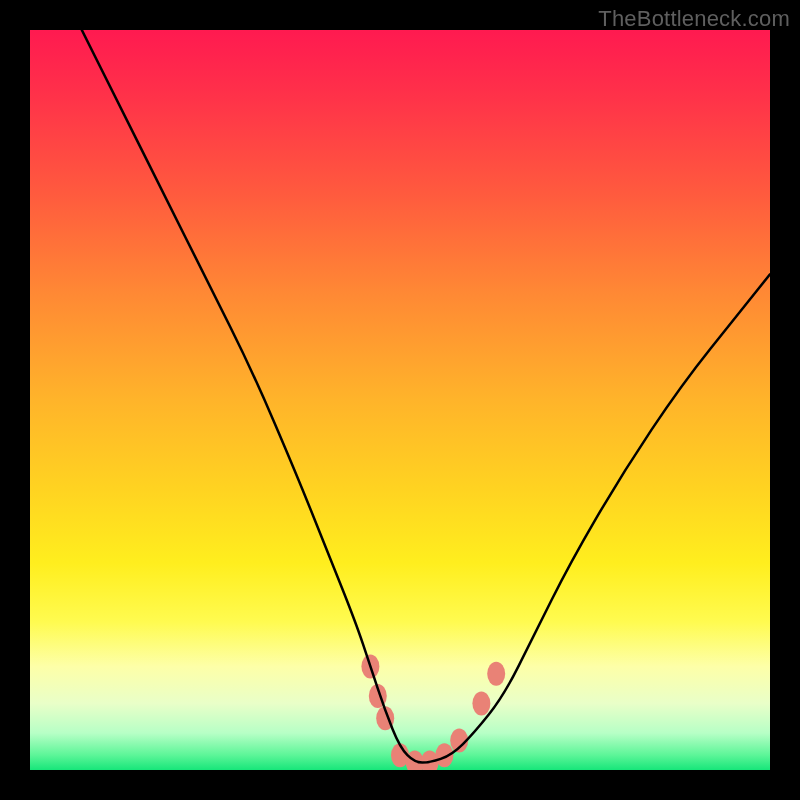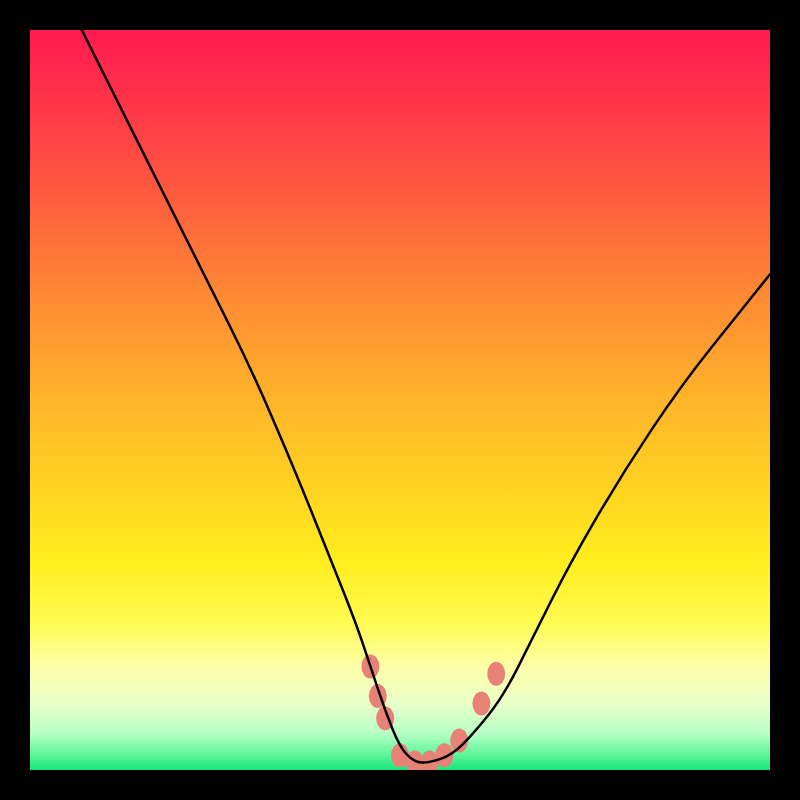--- a/index.html
+++ b/index.html
@@ -74,13 +74,14 @@
           <ellipse cx="384.8" cy="732.6" rx="9" ry="12" fill="#e98276"></ellipse>
           <ellipse cx="399.6" cy="732.6" rx="9" ry="12" fill="#e98276"></ellipse>
           <ellipse cx="414.40000000000003" cy="725.2" rx="9" ry="12" fill="#e98276"></ellipse>
           <ellipse cx="429.2" cy="710.4" rx="9" ry="12" fill="#e98276"></ellipse>
           <ellipse cx="451.4" cy="673.4" rx="9" ry="12" fill="#e98276"></ellipse>
           <ellipse cx="466.2" cy="643.8" rx="9" ry="12" fill="#e98276"></ellipse>
         </g>
       <path id="curve-path" fill="none" stroke="#000" stroke-width="2.5" stroke-linecap="round" d="M 51.800000000000004 0 Q 51.800000000000004 0 70.3 37 Q 88.8 74 111 118.39999999999998 Q 133.2 162.79999999999995 155.39999999999998 207.19999999999996 Q 177.6 251.59999999999997 199.8 296 Q 222 340.4 244.2 392.2 Q 266.4 444 281.2 481 Q 296 518 310.8 555 Q 325.6 592 333 614.2 Q 340.40000000000003 636.4 347.8 658.5999999999999 Q 355.2 680.8 362.6 699.3 Q 370 717.8 377.4 725.2 Q 384.8 732.6 392.20000000000005 732.6 Q 399.6 732.6 410.7 728.9000000000001 Q 421.79999999999995 725.2 432.9 714.1 Q 444 703 458.8 684.5 Q 473.6 666 488.40000000000003 636.4 Q 503.20000000000005 606.8 521.7 569.8 Q 540.1999999999999 532.8 566.0999999999999 488.4 Q 592 444 621.6 399.6 Q 651.2 355.2 680.8 318.2 Q 710.4 281.2 725.2 262.7 L 740 244.2"></path>
     </svg>
   </div>
+  <div class="watermark">TheBottleneck.com</div>
 </div>
 
 </body></html>

